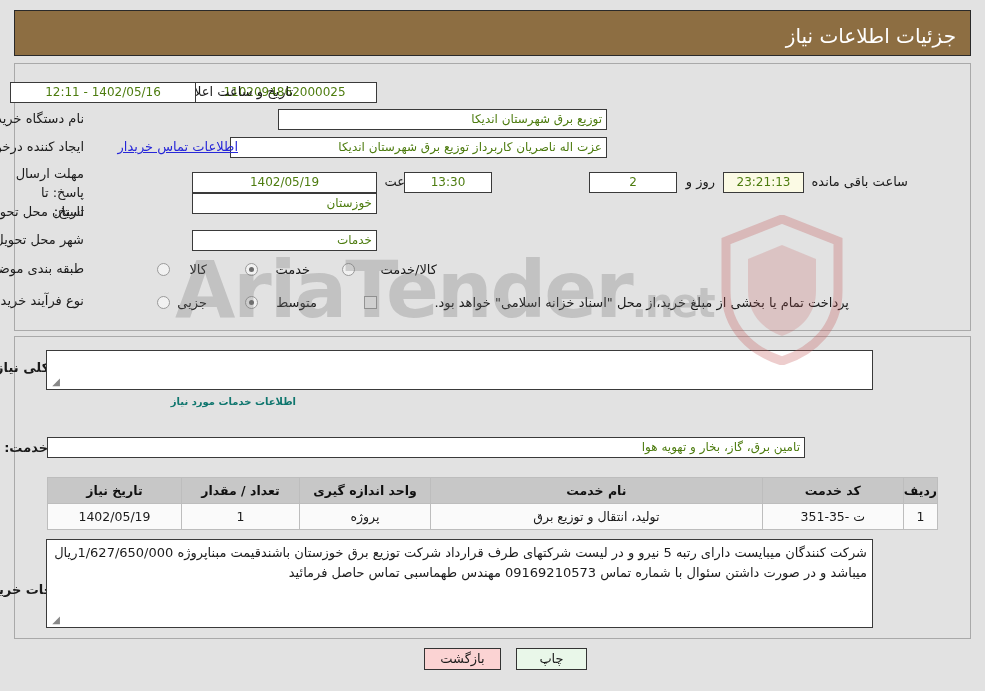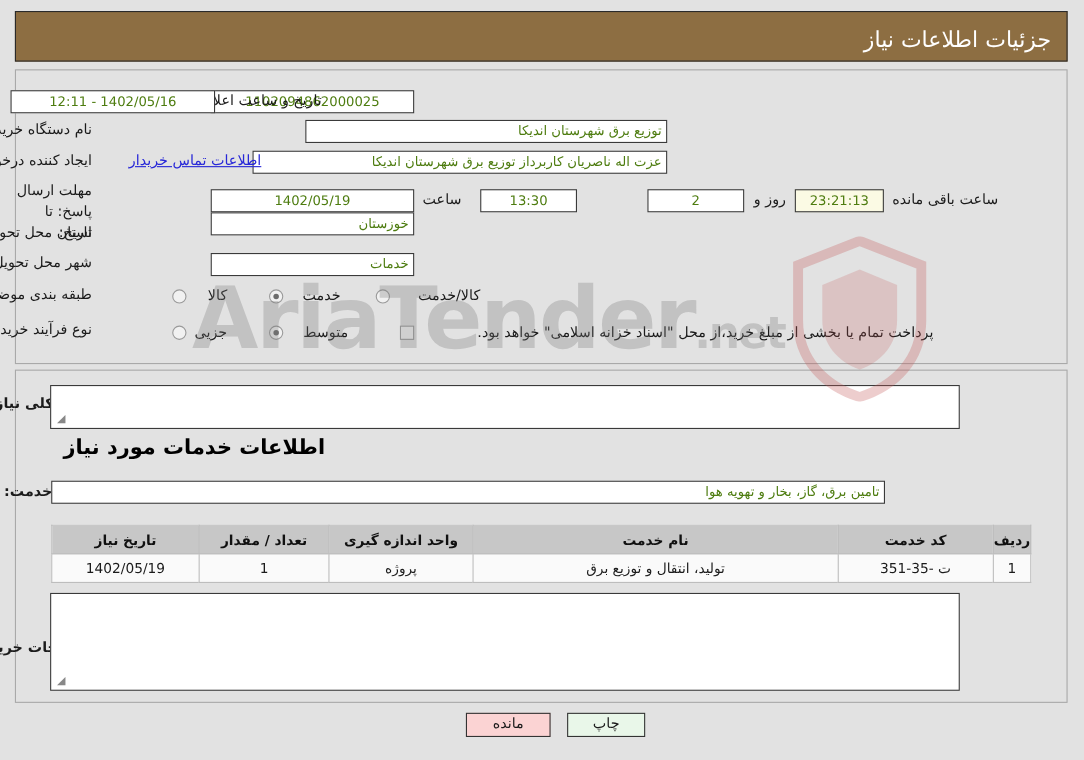--- a/index.html
+++ b/index.html
@@ -171,23 +171,23 @@
     color: #888;
     font-size: 10px;
     line-height: 10px;
     z-index: 4;
     direction: ltr;
   }
 
   
   .sect-head {
     position: absolute;
-    font-size: 19px;
+    font-size: 10px;
     font-weight: bold;
-    color: #000000;
+    color: #0f766e;
     z-index: 3;
   }
   .bold-lbl {
     position: absolute;
     font-size: 13px;
     font-weight: bold;
     color: #1b1b1b;
     white-space: nowrap;
     z-index: 3;
   }
@@ -252,21 +252,21 @@
 <div class="lbl" style="right:901px; top:111px;">نام دستگاه خریدار:</div>
 <div class="box rightal" style="right:378px; top:109px; left:230px;margin-left:48px;">توزیع برق شهرستان اندیکا</div>
 
 <div class="lbl" style="right:901px; top:139px;">ایجاد کننده درخواست:</div>
 <div class="box rightal" style="right:378px; top:137px; left:230px;">عزت اله ناصریان کاربرداز توزیع برق شهرستان اندیکا</div>
 <div class="link" style="right:747px; top:139px;text-decoration:underline;">اطلاعات تماس خریدار</div>
 
 <div class="lbl" style="right:901px; top:165px; width:72px; white-space:normal; line-height:1.45;">مهلت ارسال پاسخ: تا تاریخ:</div>
 <div class="box center" style="right:608px; top:172px; width:185px;">1402/05/19</div>
 <div class="lbl" style="right:565px; top:174px;">ساعت</div>
-<div class="box center" style="right:460px; top:172px; width:88px;">13:30</div>
+<div class="box center" style="right:493px; top:172px; width:88px;">13:30</div>
 <div class="box center" style="right:308px; top:172px; width:88px;">2</div>
 <div class="lbl" style="right:270px; top:174px;">روز و</div>
 <div class="box center cream" style="right:181px; top:172px; width:81px;">23:21:13</div>
 <div class="lbl" style="right:77px; top:174px;">ساعت باقی مانده</div>
 
 <div class="lbl" style="right:901px; top:204px;">استان محل تحویل:</div>
 <div class="box rightal" style="right:608px; top:193px; width:185px;">خوزستان</div>
 
 <div class="lbl" style="right:901px; top:232px;">شهر محل تحویل:</div>
 <div class="box rightal" style="right:608px; top:230px; width:185px;">خدمات</div>
@@ -323,25 +323,26 @@
       <td>تولید، انتقال و توزیع برق</td>
       <td>پروژه</td>
       <td>1</td>
       <td>1402/05/19</td>
     </tr>
   </tbody>
 </table>
 
 <div class="bold-lbl" style="right:901px; top:582px;">توضیحات خریدار:</div>
 <div class="ta" style="right:112px; top:539px; left:46px; height:89px;">
+  <span>شرکت کنندگان میبایست دارای رتبه 5 نیرو و در لیست شرکتهای طرف قرارداد شرکت توزیع برق خوزستان باشندقیمت مبناپروژه 1/627/650/000ریال میباشد و در صورت داشتن سئوال با شماره تماس 09169210573 مهندس طهماسبی تماس حاصل فرمائید</span>
   <span class="resizer">◢</span>
 </div>
 
 <div class="btn" id="btn-print">چاپ</div>
-<div class="btn" id="btn-back">مانده</div>
+<div class="btn" id="btn-back">بازگشت</div>
 
 <div class="watermark">
   <div class="wm-inner">
     <div class="wm-text">
       <span>AriaTender</span><span class="dotnet">.net</span>
     </div>
     <div class="wm-shield">
       <svg width="128" height="150" viewBox="0 0 128 150">
         <path d="M64 4 L120 26 L120 76 C120 112 96 136 64 146 C32 136 8 112 8 76 L8 26 Z" fill="none" stroke="rgba(196,88,88,0.30)" stroke-width="9"></path>
         <path d="M64 30 L98 44 L98 76 C98 98 84 114 64 121 C44 114 30 98 30 76 L30 44 Z" fill="rgba(196,88,88,0.22)"></path>

